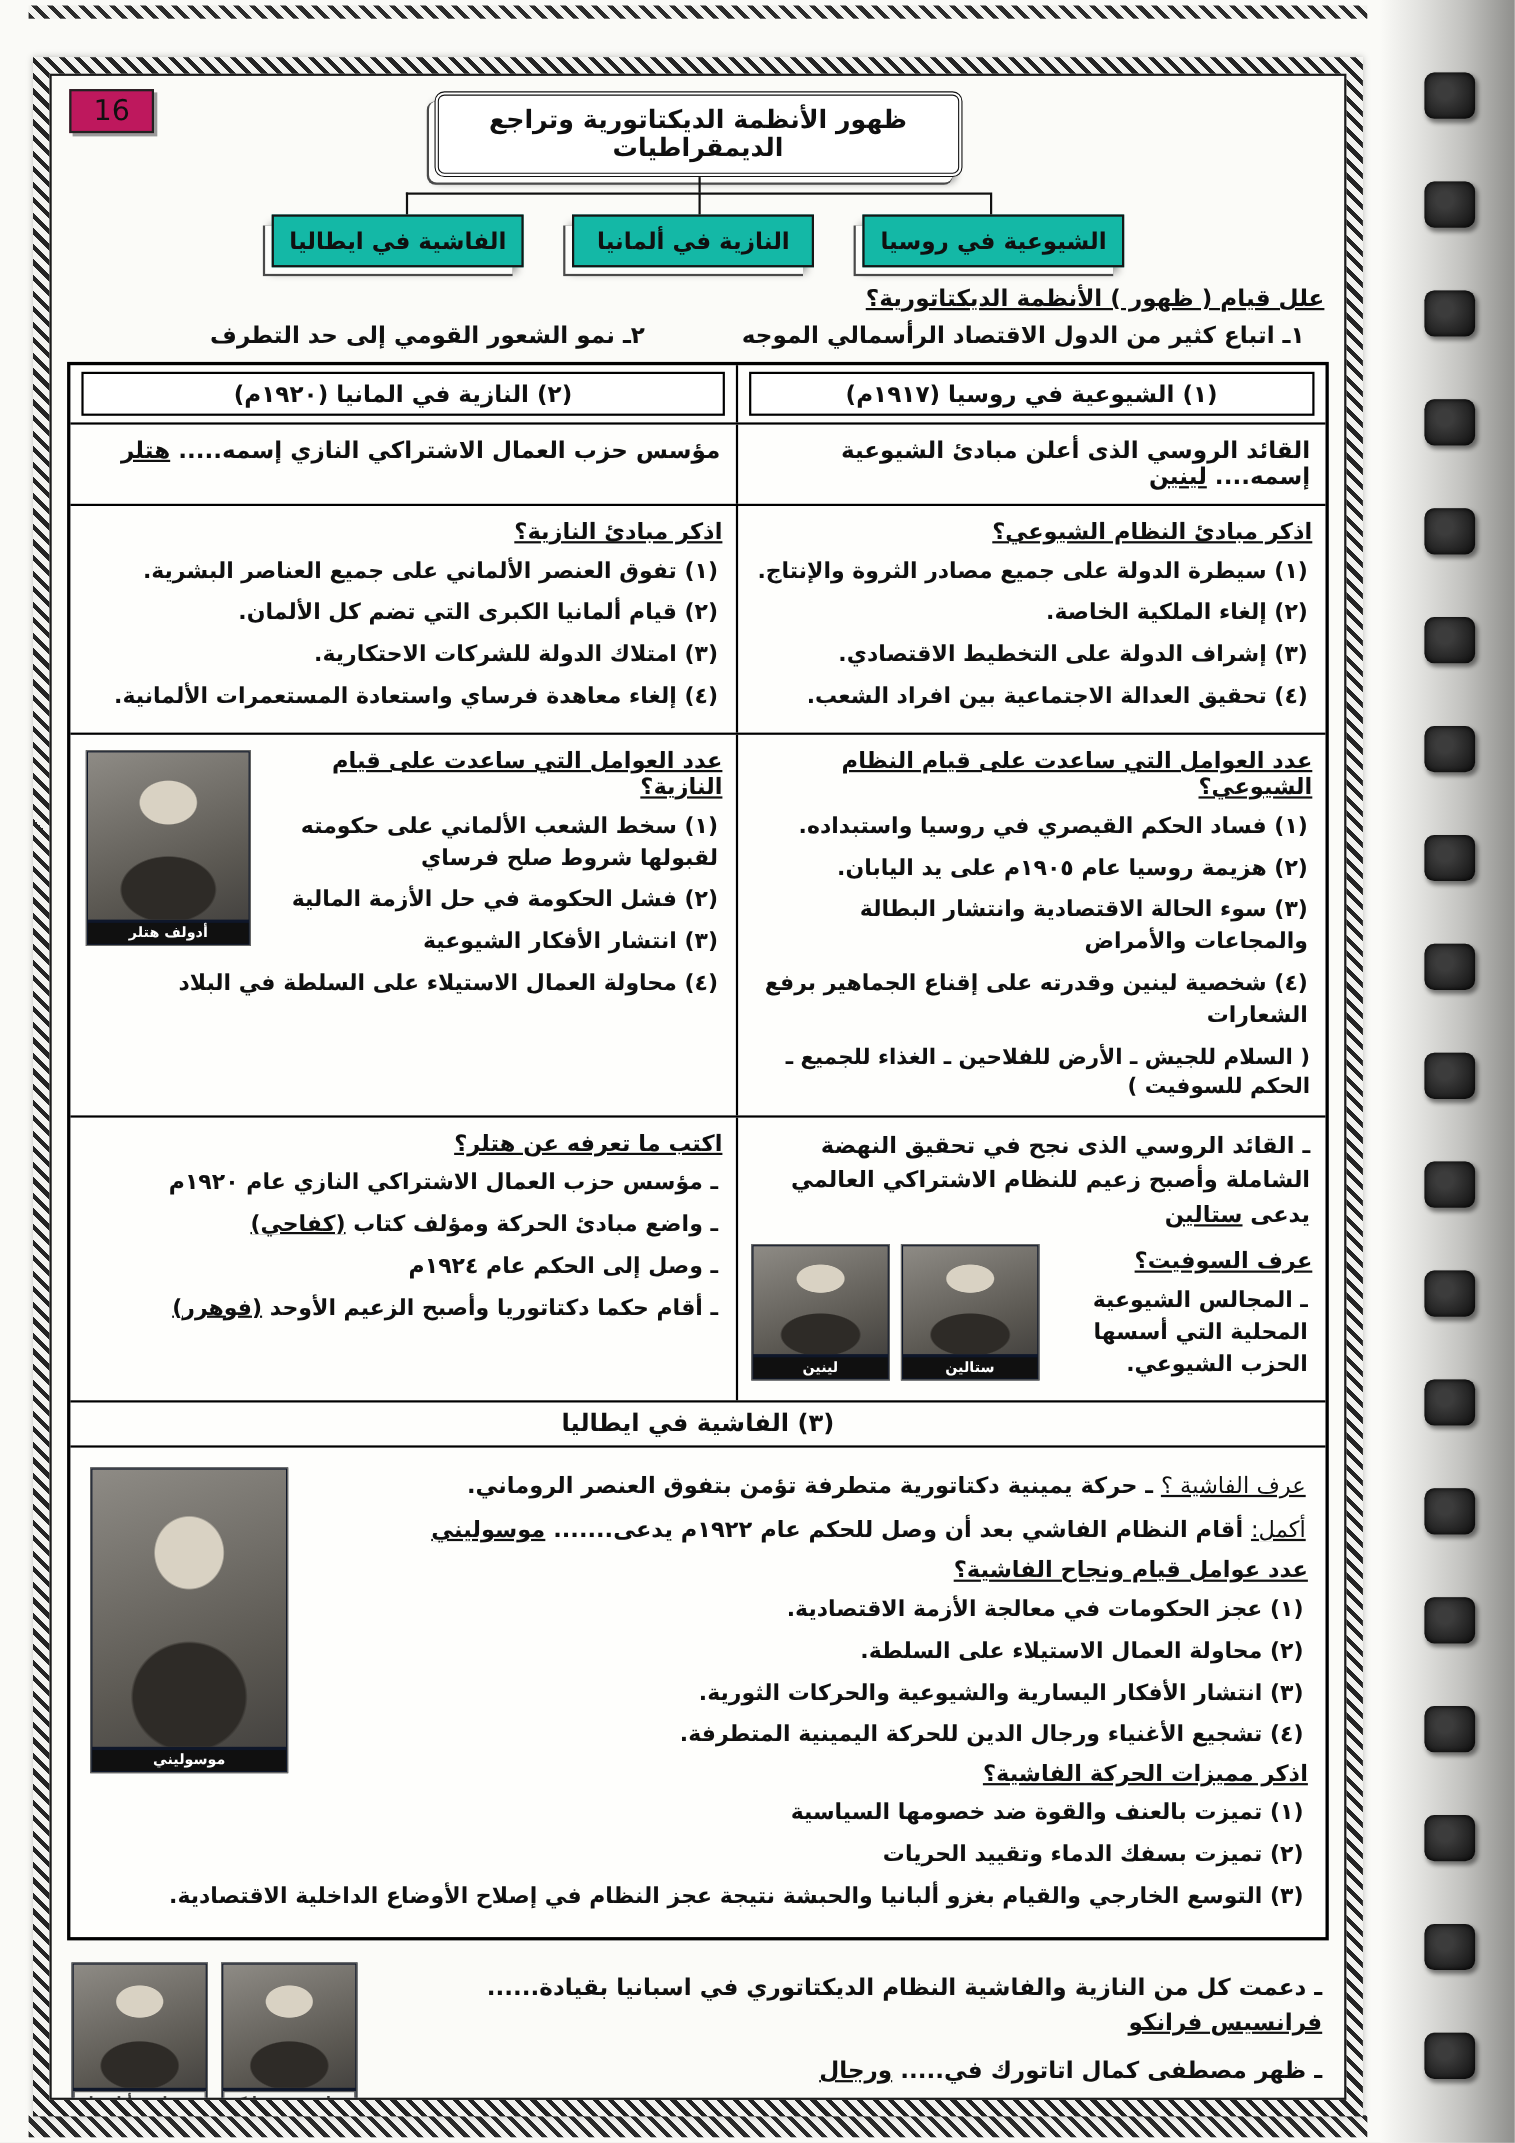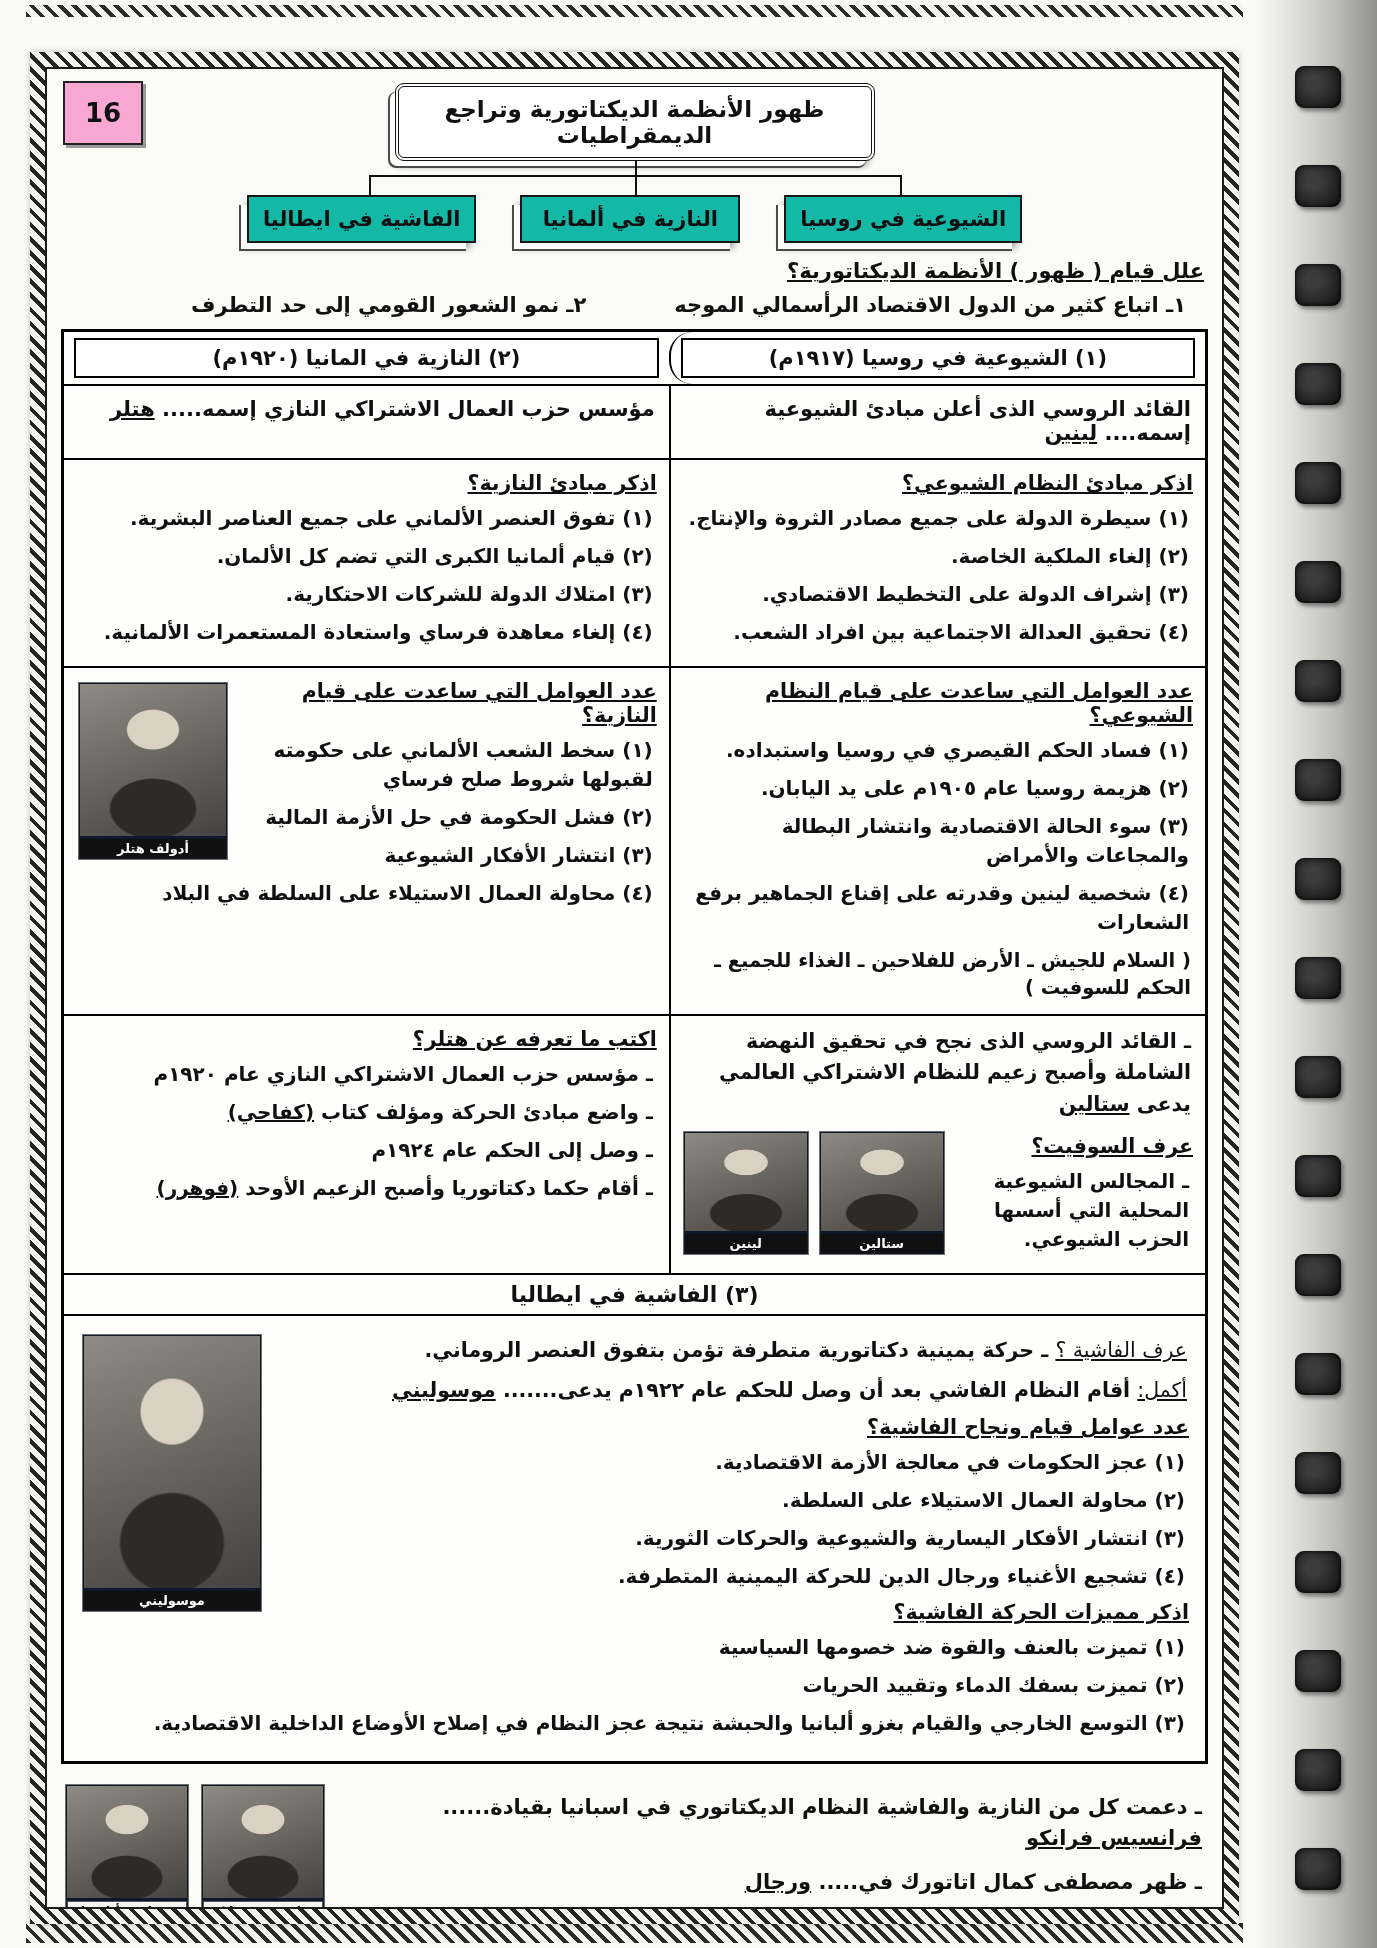--- a/index.html
+++ b/index.html
@@ -44,23 +44,23 @@
     position: relative; width: 100%; height: 100%;
     background: #fbfbf8;
     border: 2px solid #1b1b1b;
     padding: 8px 14px 4px;
     overflow: hidden;
   }
 
   
   .page-num {
     position: absolute; top: 12px; left: 16px;
-    border: 2px solid #222; background: #f9a8d4;
+    border: 2px solid #222; background: #be185d;
     box-shadow: 3px 3px 0 #9a9a9a;
-    padding: 15px 20px; font-size: 26px; font-weight: 700; direction: ltr;
+    padding: 3px 20px; font-size: 26px; font-weight: 400; direction: ltr;
   }
   .title-box {
     width: 480px; margin: 6px auto 0;
     border: 4px double #111; border-radius: 9px; background: #fff;
     text-align: center; font-size: 23px; font-weight: 800;
     padding: 9px 8px;
     box-shadow: -7px 7px 0 -2px #fdfdfb, -8px 8px 0 -1px #4a4a4a, -4px 7px 7px -2px rgba(0,0,0,.4);
   }
   .connector { position: relative; width: 780px; margin: 0 auto; height: 34px; }
   .connector .tstub { position: absolute; left: 50%; top: 0; height: 14px; border-left: 2px solid #111; }
@@ -80,21 +80,21 @@
     display: flex; justify-content: space-between;
     padding: 8px 22px 12px 130px; font-size: 21px; font-weight: 700;
   }
 
   
   .qtable { border: 3px solid #000; background: #fefefc; }
   .qtable > div + div { border-top: 2px solid #000; }
   .trow { display: grid; grid-template-columns: 47% 53%; }
   .trow > .cell { padding: 8px 12px 10px; overflow: hidden; }
   .trow > .cell:first-child { border-left: 2px solid #000; }
-  .trow.head > .cell { padding: 4px 6px; border-radius: 23px; }
+  .trow.head > .cell { padding: 4px 6px; }
   .colhead {
     border: 2px solid #000; margin: 2px 4px; padding: 6px 8px;
     text-align: center; font-weight: 800; font-size: 21px; background: #fff;
   }
   .ansline { font-size: 21px; font-weight: 700; padding: 3px 2px; }
   .ans { font-weight: 800; text-decoration: underline; margin-top: 17px; }
   .qline { font-size: 20.5px; font-weight: 800; text-decoration: underline; margin: 3px 0 9px; }
   .item { font-size: 20px; font-weight: 700; margin: 9px 4px; line-height: 1.45; }
   .slogans { font-size: 19.5px; font-weight: 800; margin: 10px 2px 2px; line-height: 1.4; }
   .para { font-size: 20.5px; font-weight: 700; line-height: 1.55; margin: 2px 2px 6px; }

